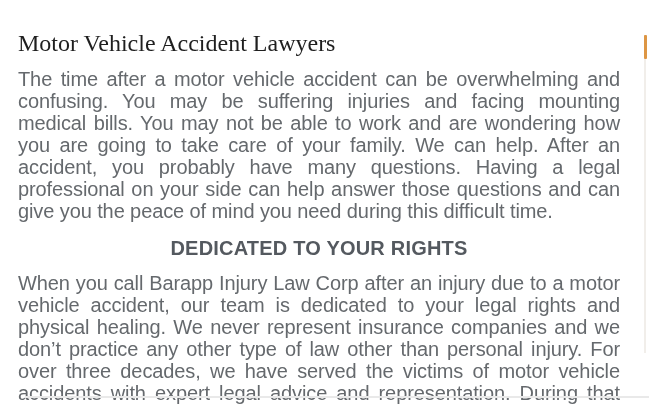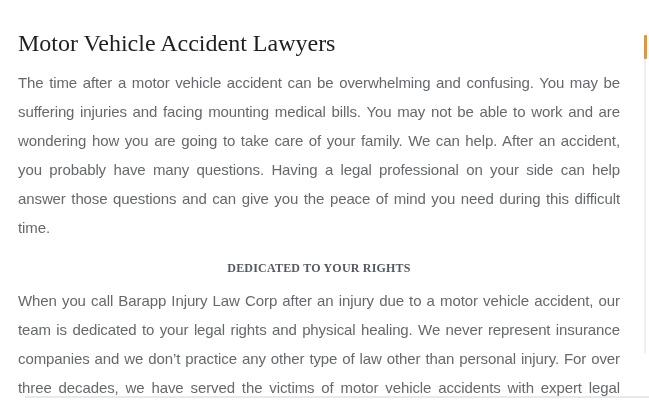--- a/index.html
+++ b/index.html
@@ -21,36 +21,35 @@
     font-family: "Liberation Serif", serif;
     font-weight: 400;
     font-size: 24px;
     line-height: 32px;
     color: #1f1f1f;
     text-align: left;
     margin: 0 0 9px 0;
   }
 
   .body-paragraph {
-    font-size: 15px;
-    line-height: 29px;
+    font-size: 20px;
+    line-height: 22px;
     color: #65696d;
     text-align: justify;
     letter-spacing: -0.1px;
   }
 
   .sub-heading {
-    font-size: 12px;
+    font-size: 20px;
     font-weight: 700;
     line-height: 20px;
     color: #54595f;
     text-align: center;
     letter-spacing: 0.2px;
-    margin: 16px 0 8px 0;
-    font-family: Liberation Serif, serif;
+    margin: 16px 0 14px 0;
   }
 
   .section-divider {
     position: absolute;
     left: 25px;
     right: 0;
     top: 396px;
     height: 2px;
     background: #e9e9e9;
   }

